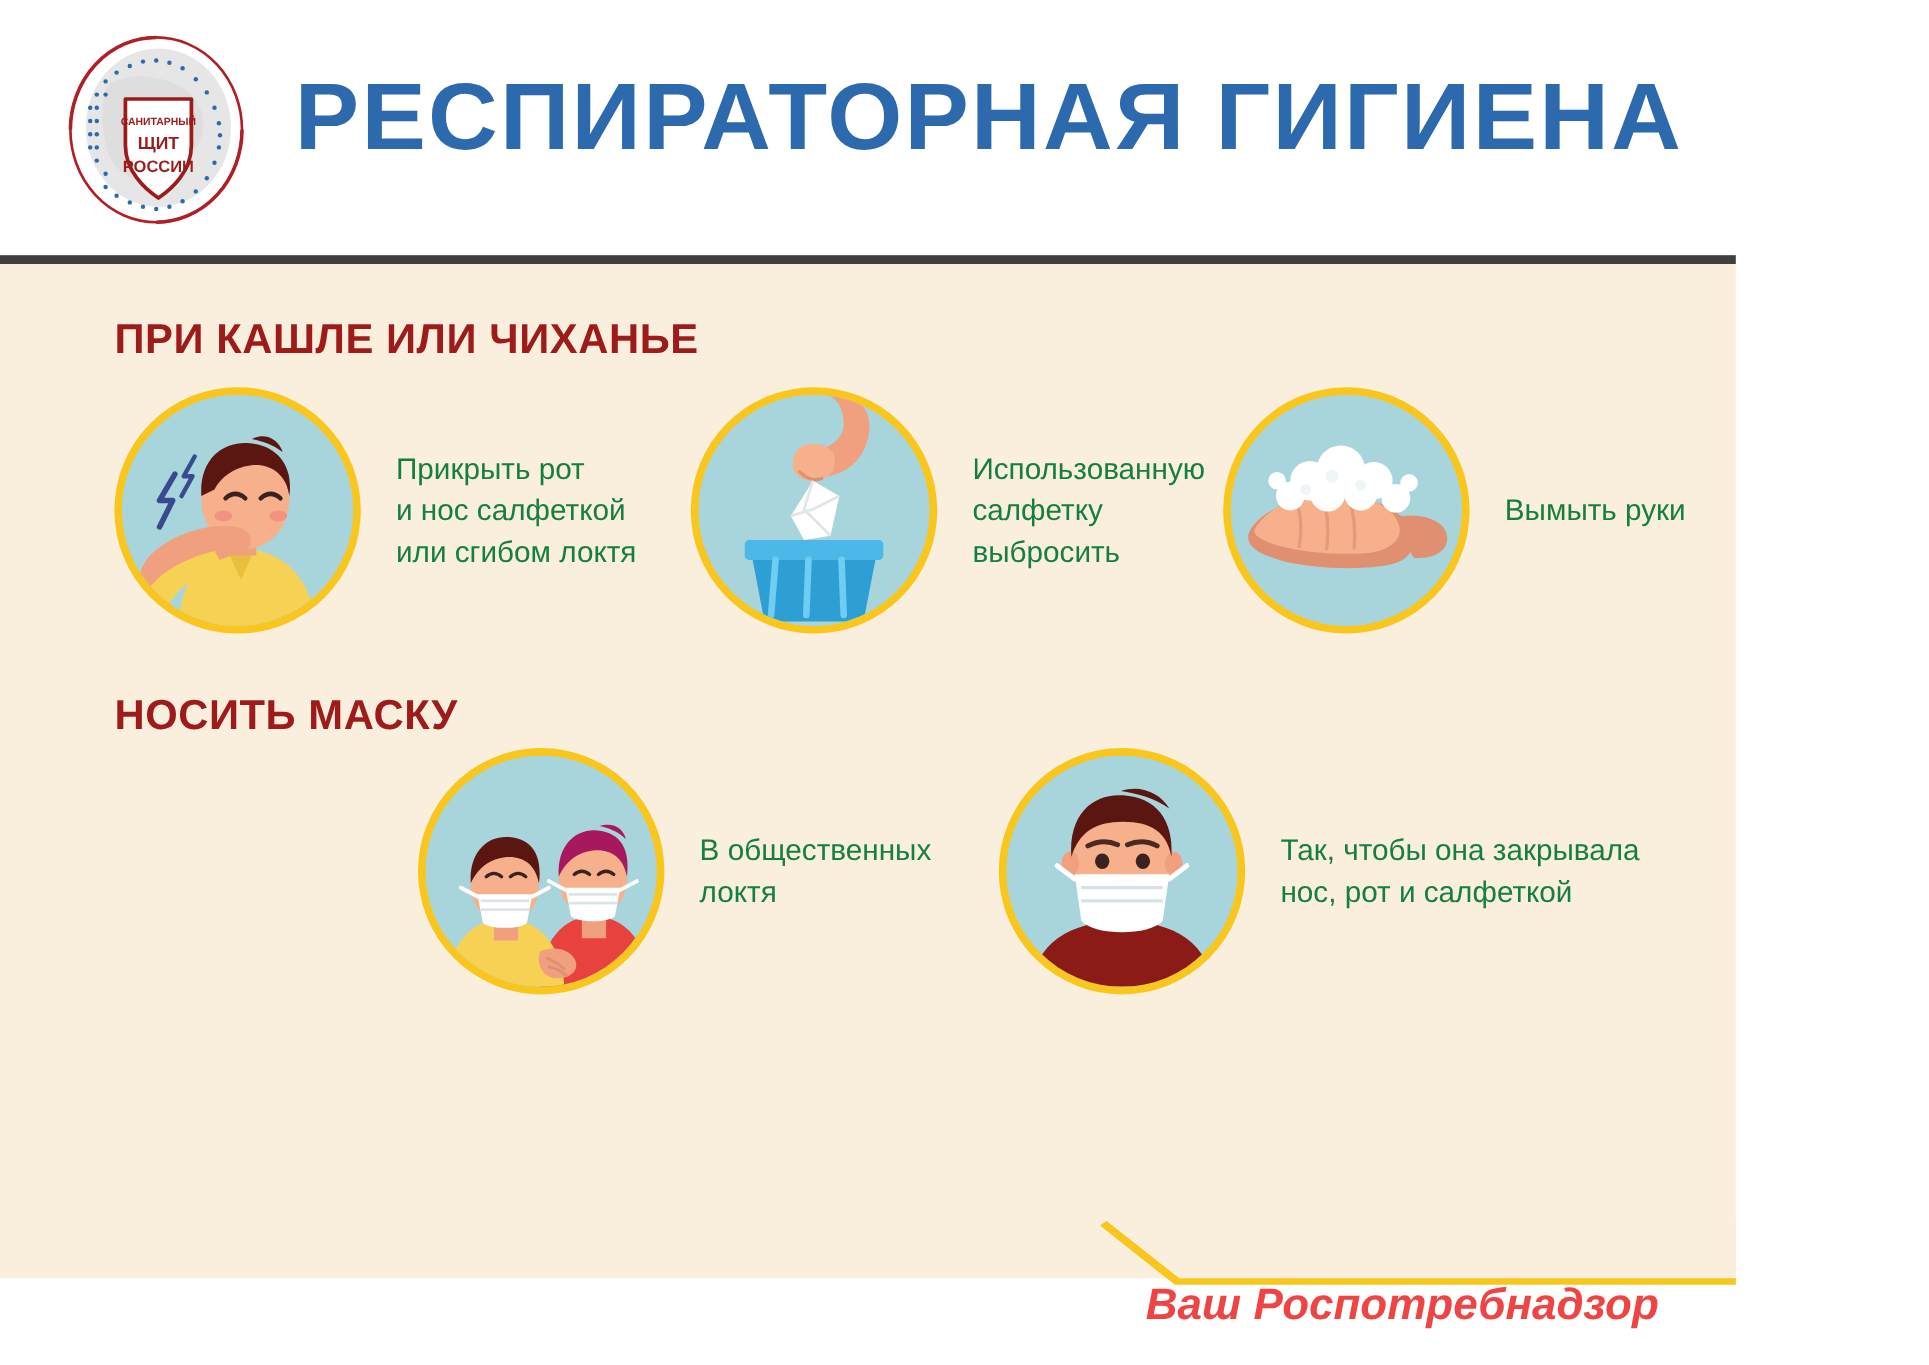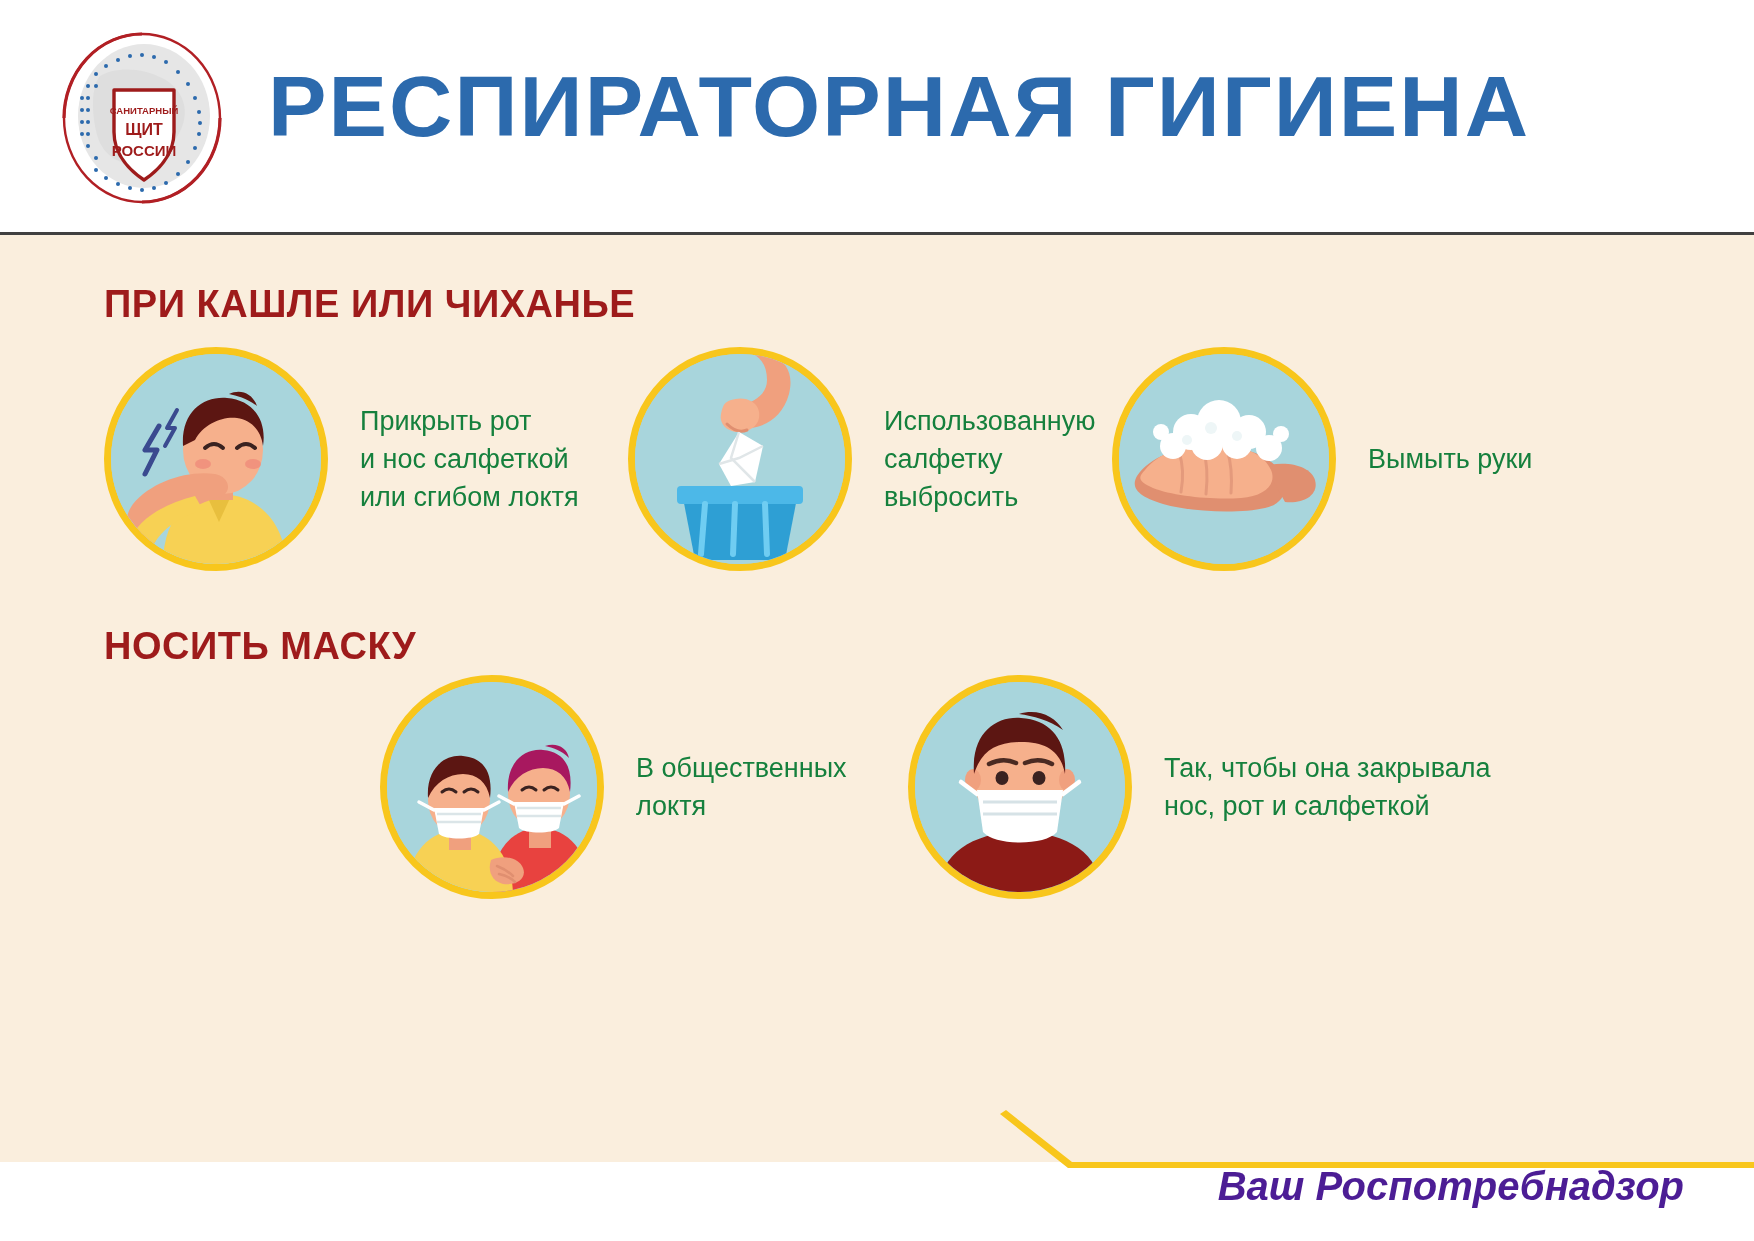--- a/index.html
+++ b/index.html
@@ -10,21 +10,21 @@
   body {
     width: 1754px;
     height: 1241px;
     font-family: "Liberation Sans", sans-serif;
     overflow: hidden;
     position: relative;
   }
 
   .poster {
     position: relative;
-    width: 1754px;
+    width: 1578px;
     height: 1241px;
     background: #ffffff;
     box-sizing: border-box;
     overflow: hidden;
   }
 
   
   .header {
     position: absolute;
     left: 0; top: 0;
@@ -59,21 +59,21 @@
   }
 
   
   .body-panel {
     position: absolute;
     left: 0;
     top: 232px;
     width: 1754px;
     height: 930px;
     background: #faeedd;
-    border-top: 3px solid #404040;
+    border-top: 8px solid #404040;
   }
 
   .section-heading {
     position: absolute;
     font-family: "Liberation Sans Narrow", "Liberation Sans", sans-serif;
     font-weight: 700;
     font-size: 38px;
     line-height: 42px;
     letter-spacing: 0.5px;
     color: #9e1b1b;
@@ -139,21 +139,21 @@
   }
   .footer-sign {
     position: absolute;
     right: 70px;
     top: 1160px;
     font-family: "Liberation Sans Narrow", "Liberation Sans", sans-serif;
     font-weight: 700;
     font-style: italic;
     font-size: 40px;
     line-height: 52px;
-    color: #4c1d95;
+    color: #ef4444;
     white-space: nowrap;
   }
 </style>
 </head>
 <body>
 
 <div class="poster">
 
   <div class="header">
 

